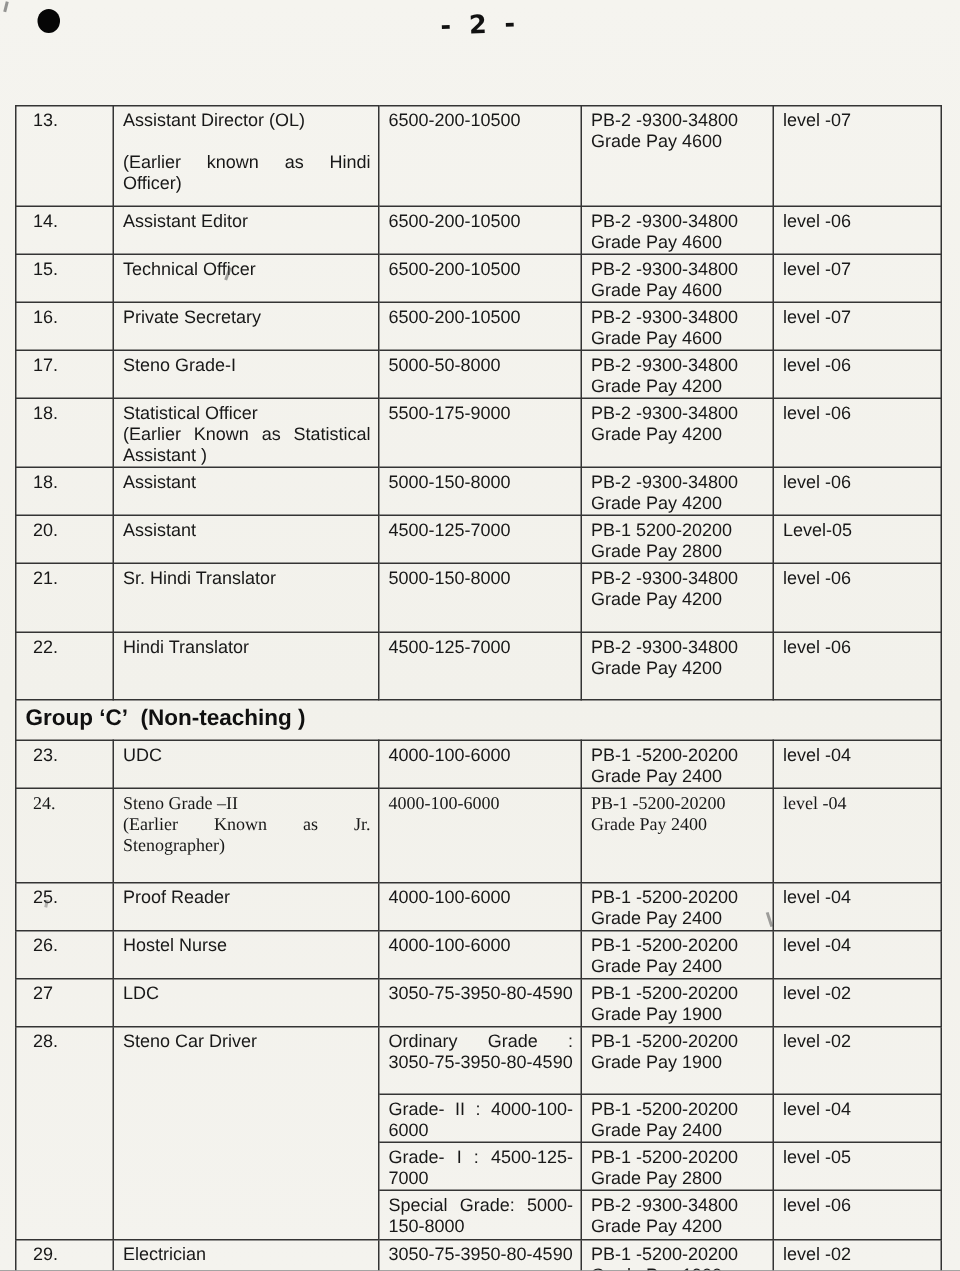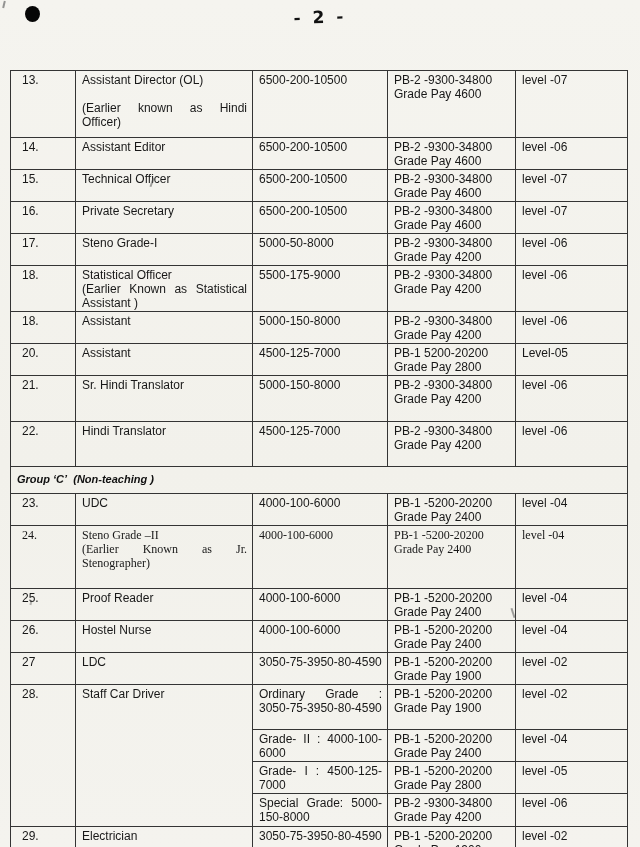--- a/index.html
+++ b/index.html
@@ -35,23 +35,23 @@
     padding:2px 5px 1px 6px;
     font-size:12px;line-height:14px;
     overflow:hidden;
   }
   td.sn{padding-left:11px;}
   td.post{text-align:justify;white-space:pre-line;}
   td.scale{text-align:justify;white-space:pre-line;}
   td.band{white-space:normal;}
   td.level{white-space:normal;}
   td.group-cell{
-    font-size:11px;font-weight:bold;line-height:20px;
+    font-size:15px;font-weight:bold;line-height:20px;
     padding:2px 4px 3px 6px;white-space:pre;
-    letter-spacing:0px;color:#101010;font-style:italic;
+    letter-spacing:0px;color:#101010;
   }
   .artifact{position:absolute;background:#555;opacity:.55;}
   .artifact.a1{left:151px;top:178px;width:2px;height:9px;transform:rotate(20deg);}
   .artifact.a2{left:512px;top:608px;width:2px;height:10px;transform:rotate(-18deg);}
   .artifact.a3{left:30px;top:600px;width:2px;height:5px;transform:rotate(12deg);opacity:.4;}
 </style>
 </head>
 <body>
 
 <div class="page">
@@ -175,21 +175,21 @@
         </tr>
         <tr style="height: 31px;">
           <td class="sn">27</td>
           <td class="post">LDC</td>
           <td class="scale">3050-75-3950-80-4590</td>
           <td class="band">PB-1 -5200-20200 Grade Pay 1900</td>
           <td class="level">level -02</td>
         </tr>
         <tr style="height: 45px;">
           <td class="sn" rowspan="4">28.</td>
-          <td class="post" rowspan="4">Staff Car Driver</td>
+          <td class="post" rowspan="4">Steno Car Driver</td>
           <td class="scale">Ordinary Grade : 3050-75-3950-80-4590</td>
           <td class="band">PB-1 -5200-20200 Grade Pay 1900</td>
           <td class="level">level -02</td>
         </tr>
         <tr style="height: 31px;">
           <td class="scale">Grade- II : 4000-100-6000</td>
           <td class="band">PB-1 -5200-20200 Grade Pay 2400</td>
           <td class="level">level -04</td>
         </tr>
         <tr style="height: 31px; padding-left: 40px;">

